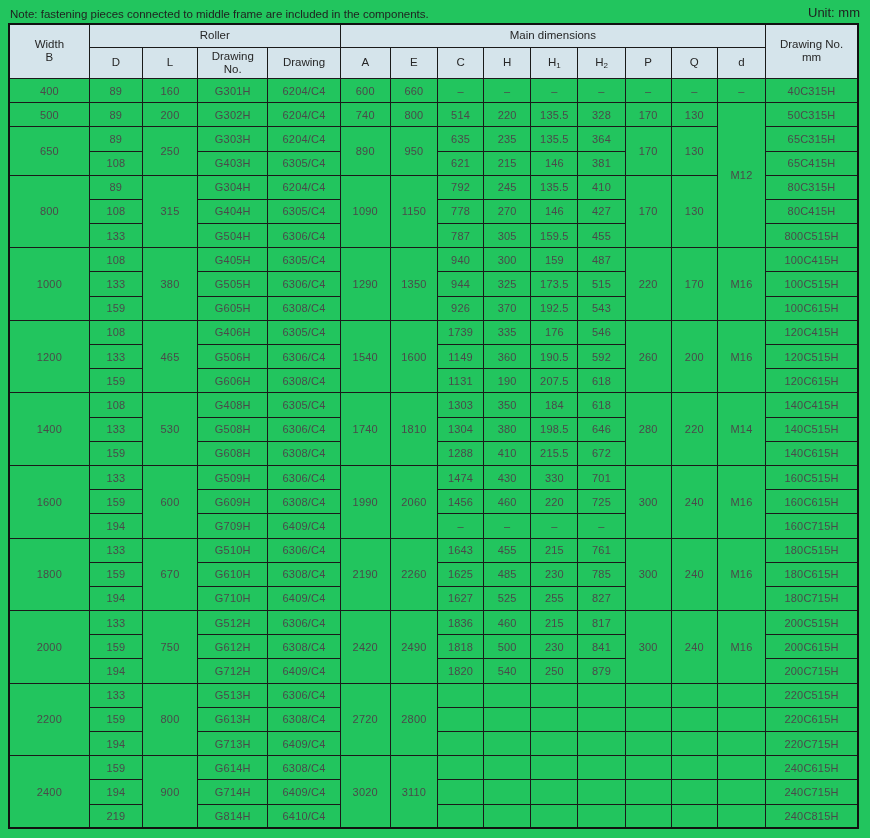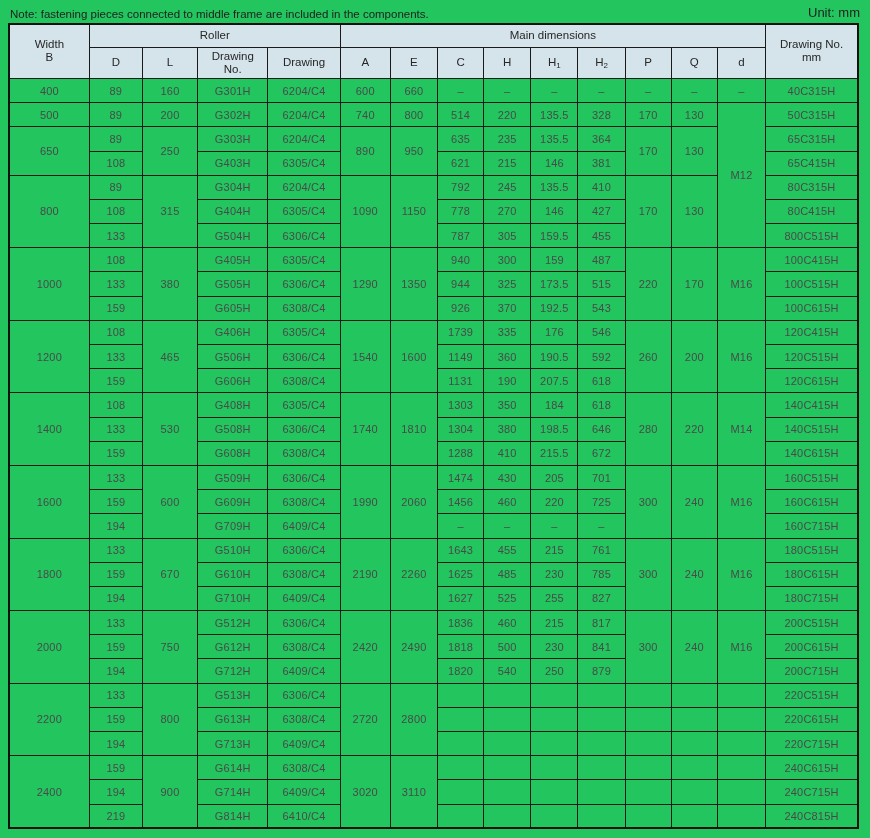--- a/index.html
+++ b/index.html
@@ -327,21 +327,21 @@
         <tr>
           <td rowspan="3">1600</td>
           <td>133</td>
           <td rowspan="3">600</td>
           <td>G509H</td>
           <td>6306/C4</td>
           <td rowspan="3">1990</td>
           <td rowspan="3">2060</td>
           <td>1474</td>
           <td>430</td>
-          <td>205</td>
+          <td>330</td>
           <td>701</td>
           <td rowspan="3">300</td>
           <td rowspan="3">240</td>
           <td rowspan="3">M16</td>
           <td>160C515H</td>
         </tr>
         <tr>
           <td>159</td>
           <td>G609H</td>
           <td>6308/C4</td>

